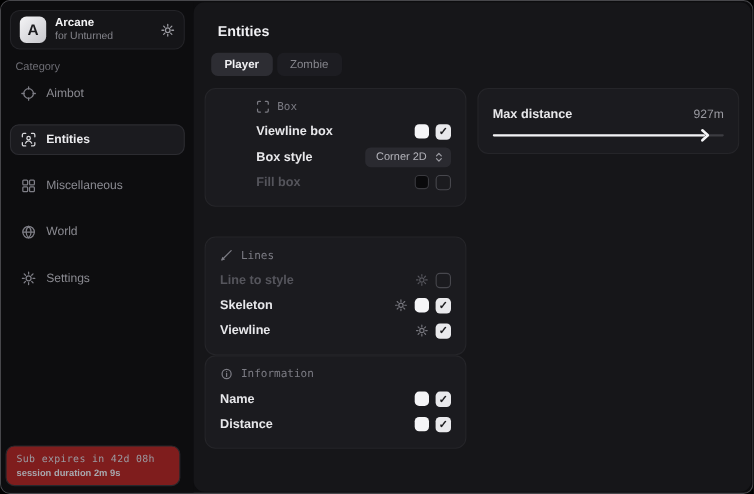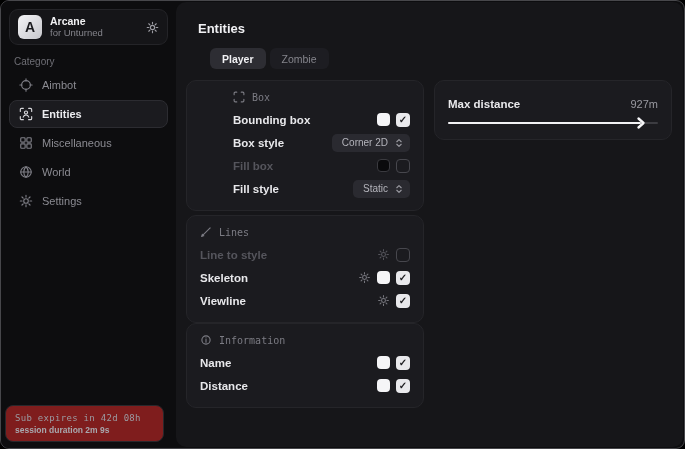--- a/index.html
+++ b/index.html
@@ -20,42 +20,42 @@
     width:24px;height:24px;border-radius:6px;flex:0 0 auto;
     background:linear-gradient(135deg,#f4f4f6,#c7c7cc);
     color:#1a1a1d;font-weight:bold;font-size:14px;
     display:flex;align-items:center;justify-content:center;
   }
   .app-names{flex:1;line-height:1.1;min-width:0;}
   .app-name{color:#f2f2f4;font-size:10.5px;font-weight:bold;}
   .app-sub{color:#84848b;font-size:9.5px;}
   .side-gear{color:#9a9aa1;display:flex;cursor:pointer;}
   .category{position:absolute;left:13px;top:55px;color:#6e6e75;font-size:10px;}
-  .side-items{position:absolute;left:8px;top:70px;width:159px;display:flex;flex-direction:column;gap:1px;}
+  .side-items{position:absolute;left:8px;top:70px;width:159px;display:flex;flex-direction:column;gap:14px;}
   .side-item{
     height:28px;border-radius:8px;display:flex;align-items:center;gap:9px;
     padding:0 9px;color:#8b8b92;font-size:11px;cursor:pointer;border:1px solid transparent;
   }
   .side-item .si-icon{display:flex;color:#7e7e86;}
   .side-item.active{background:#1b1b1f;border-color:#2c2c31;color:#ececef;font-weight:bold;}
   .side-item.active .si-icon{color:#d8d8dc;}
   .side-footer{
     position:absolute;left:4px;bottom:6px;width:159px;height:37px;
     border:1px solid #28282c;border-radius:8px;background:#7f1d1d;
     padding:5px 9px;display:flex;flex-direction:column;justify-content:center;gap:2px;
   }
   .foot1{font-family:"DejaVu Sans Mono", monospace;font-size:9px;color:#9b9ba2;letter-spacing:.3px;}
   .foot2{font-size:8.5px;font-weight:bold;color:#a8a8ae;}
   
   .main{
     position:absolute;left:175px;top:1px;right:1px;bottom:1px;
     background:#161619;border-radius:10px;
   }
   .page-title{position:absolute;left:22px;top:19px;color:#f0f0f3;font-size:13px;font-weight:bold;}
-  .tabs{position:absolute;left:34px;top:46px;display:flex;gap:4px;}
+  .tabs{position:absolute;left:16px;top:46px;display:flex;gap:4px;}
   .tab{
     height:21px;padding:0 12px;border-radius:6px;display:flex;align-items:center;
     font-size:10.5px;color:#85858c;background:#1d1d22;cursor:pointer;
   }
   .tab.active{background:#2d2d33;color:#f0f0f3;font-weight:bold;}
   
   .card{
     position:absolute;width:238px;background:#1b1b1f;border:1px solid #252529;
     border-radius:10px;padding:10px 13px 11px 13px;
   }
@@ -184,21 +184,21 @@
     <div class="card" style="left:10px;top:78px;padding-left:46px;">
       <div class="card-head">
         <span class="ch-icon">
           <svg width="12" height="12" viewBox="0 0 16 16" fill="none" stroke="currentColor" stroke-width="1.5" stroke-linecap="round">
             <path d="M1.5 5V3a1.5 1.5 0 0 1 1.5-1.5h2M11 1.5h2A1.5 1.5 0 0 1 14.5 3v2M14.5 11v2a1.5 1.5 0 0 1-1.5 1.5h-2M5 14.5H3A1.5 1.5 0 0 1 1.5 13v-2"></path>
           </svg>
         </span>
         <span>Box</span>
       </div>
       <div class="row">
-        <span class="row-label">Bounding box</span>
+        <span class="row-label">Viewline box</span>
         <span class="controls">
           <span class="swatch white"></span>
           <span class="checkbox checked">✓</span>
         </span>
       </div>
       <div class="row">
         <span class="row-label">Box style</span>
         <span class="controls">
           <span class="dropdown">
             <span>Corner 2D</span>
@@ -210,33 +210,20 @@
           </span>
         </span>
       </div>
       <div class="row disabled">
         <span class="row-label">Fill box</span>
         <span class="controls">
           <span class="swatch black"></span>
           <span class="checkbox unchecked"></span>
         </span>
       </div>
-      <div class="row">
-        <span class="row-label">Fill style</span>
-        <span class="controls">
-          <span class="dropdown">
-            <span>Static</span>
-            <span class="dd-icon">
-              <svg width="10" height="10" viewBox="0 0 16 16" fill="none" stroke="currentColor" stroke-width="1.8" stroke-linecap="round" stroke-linejoin="round">
-                <path d="M4.5 6l3.5-3.5L11.5 6M4.5 10l3.5 3.5L11.5 10"></path>
-              </svg>
-            </span>
-          </span>
-        </span>
-      </div>
     </div>
 
     <div class="card" style="left:10px;top:213px;">
       <div class="card-head">
         <span class="ch-icon">
           <svg width="12" height="12" viewBox="0 0 16 16" fill="none" stroke="currentColor" stroke-width="1.5" stroke-linecap="round">
             <path d="M2.5 13.5L13.5 2.5"></path>
             <path d="M2.5 13.5l2.2-.6-1.6-1.6z"></path>
           </svg>
         </span>

